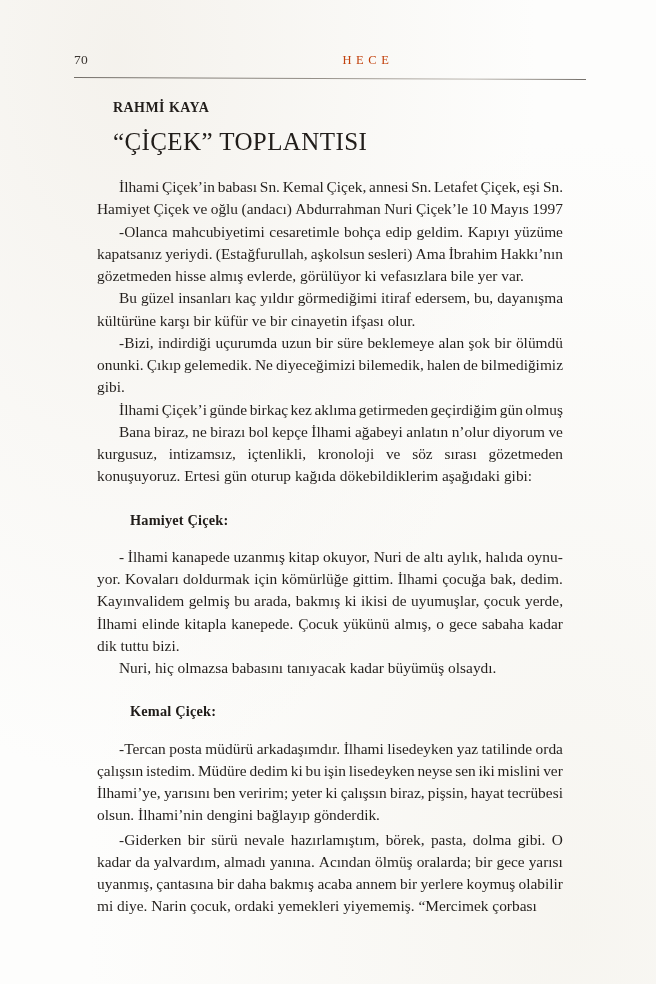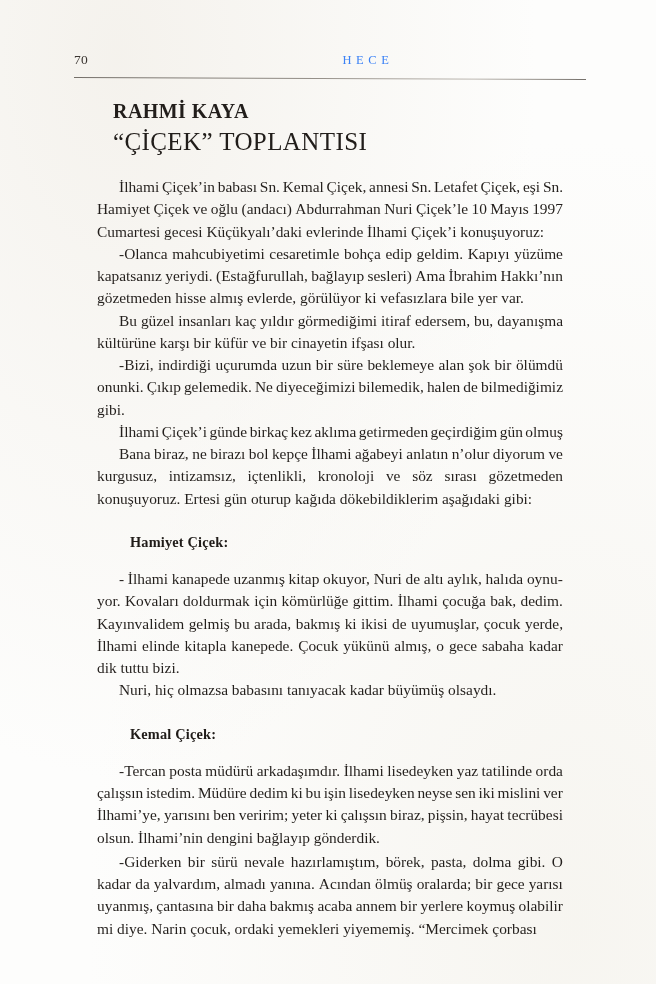--- a/index.html
+++ b/index.html
@@ -50,40 +50,40 @@
   }
   .journal {
     position: absolute;
     left: 0;
     right: 0;
     top: 1px;
     text-align: center;
     font-size: 12.5px;
     letter-spacing: 4.6px;
     padding-left: 78px;
-    color: #3b82f6;
+    color: #c2410c;
   }
   .rule {
     position: absolute;
     left: 74px;
     top: 77px;
     width: 512px;
     height: 1px;
     background: linear-gradient(to right, #6d6862 0%, #8d8881 45%, #b9b4ad 78%, #6e6963 100%);
     transform: rotate(0.22deg);
     transform-origin: left center;
     opacity: 0.95;
   }
 
   
   .byline {
     position: absolute;
     left: 113px;
     top: 100px;
-    font-size: 20px;
+    font-size: 14px;
     font-weight: bold;
     letter-spacing: 0.45px;
     color: #221e1b;
   }
   .title {
     position: absolute;
     left: 113px;
     top: 128px;
     font-size: 25px;
     letter-spacing: 0.4px;
@@ -170,38 +170,37 @@
             <span>ve</span>
             <span>oğlu</span>
             <span>(andacı)</span>
             <span>Abdurrahman</span>
             <span>Nuri</span>
             <span>Çiçek’le</span>
             <span>10</span>
             <span>Mayıs</span>
             <span>1997</span>
           </div>
-          <div class="ln">Cumartesi gecesi Küçükyalı’daki evlerinde İlhami Çiçek’i konuşuyoruz:</div>
         </div>
         <div class="lines">
           <div class="ln j ind">
             <span>-Olanca</span>
             <span>mahcubiyetimi</span>
             <span>cesaretimle</span>
             <span>bohça</span>
             <span>edip</span>
             <span>geldim.</span>
             <span>Kapıyı</span>
             <span>yüzüme</span>
           </div>
           <div class="ln j">
             <span>kapatsanız</span>
             <span>yeriydi.</span>
             <span>(Estağfurullah,</span>
-            <span>bağlayıp</span>
+            <span>aşkolsun</span>
             <span>sesleri)</span>
             <span>Ama</span>
             <span>İbrahim</span>
             <span>Hakkı’nın</span>
           </div>
           <div class="ln">gözetmeden hisse almış evlerde, görülüyor ki vefasızlara bile yer var.</div>
         </div>
         <div class="lines">
           <div class="ln j ind">
             <span>Bu</span>

